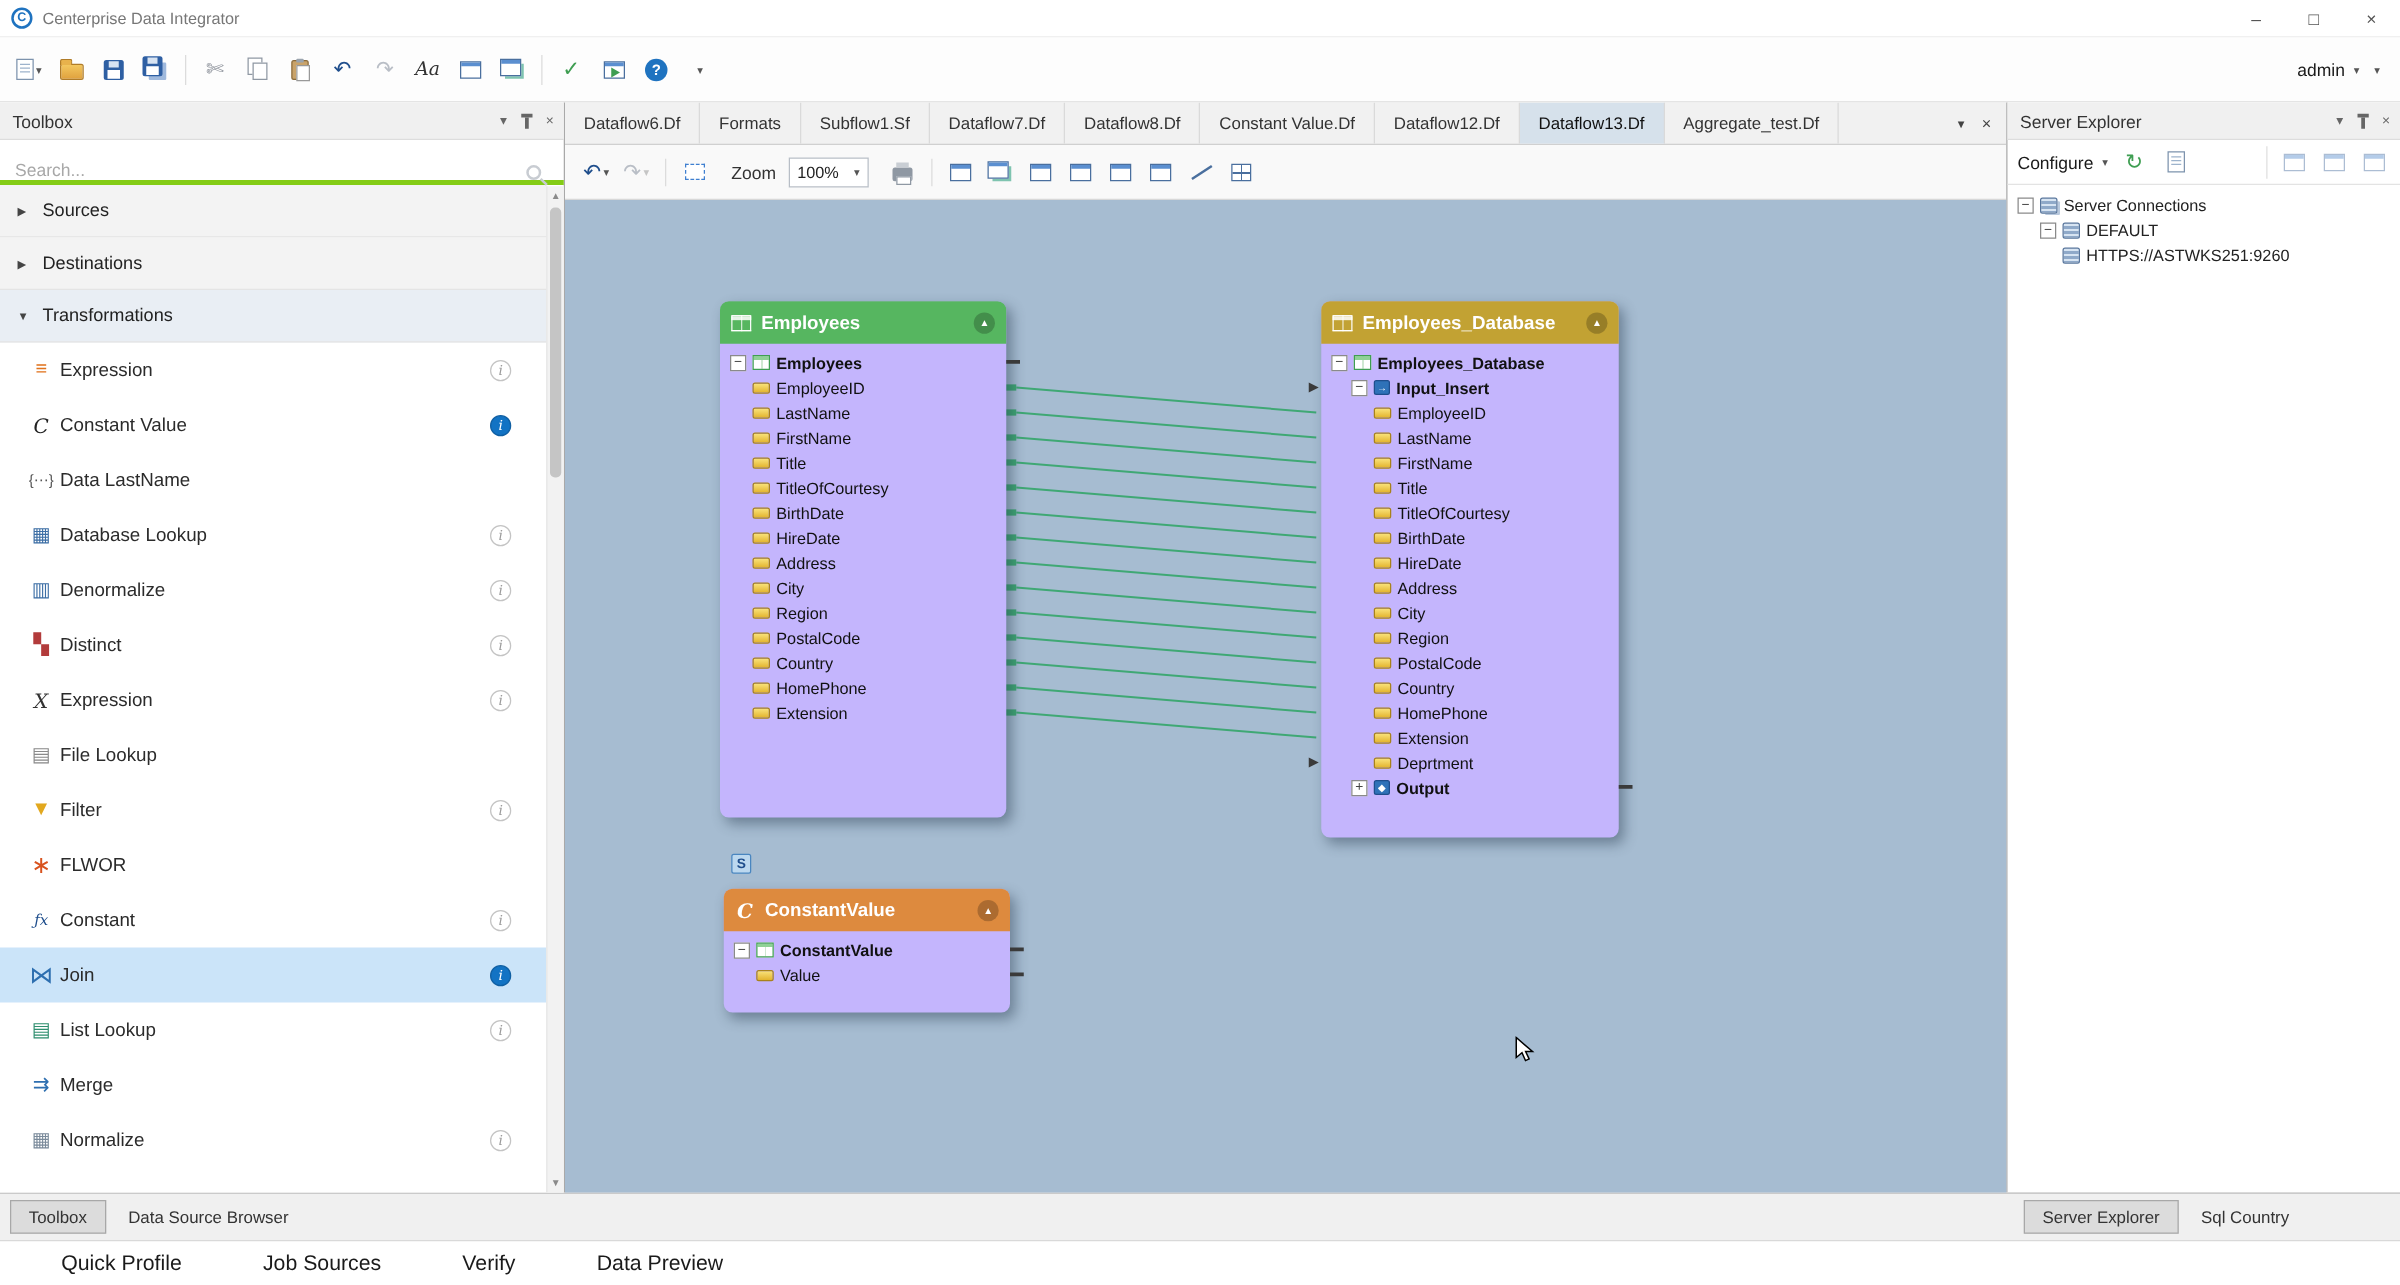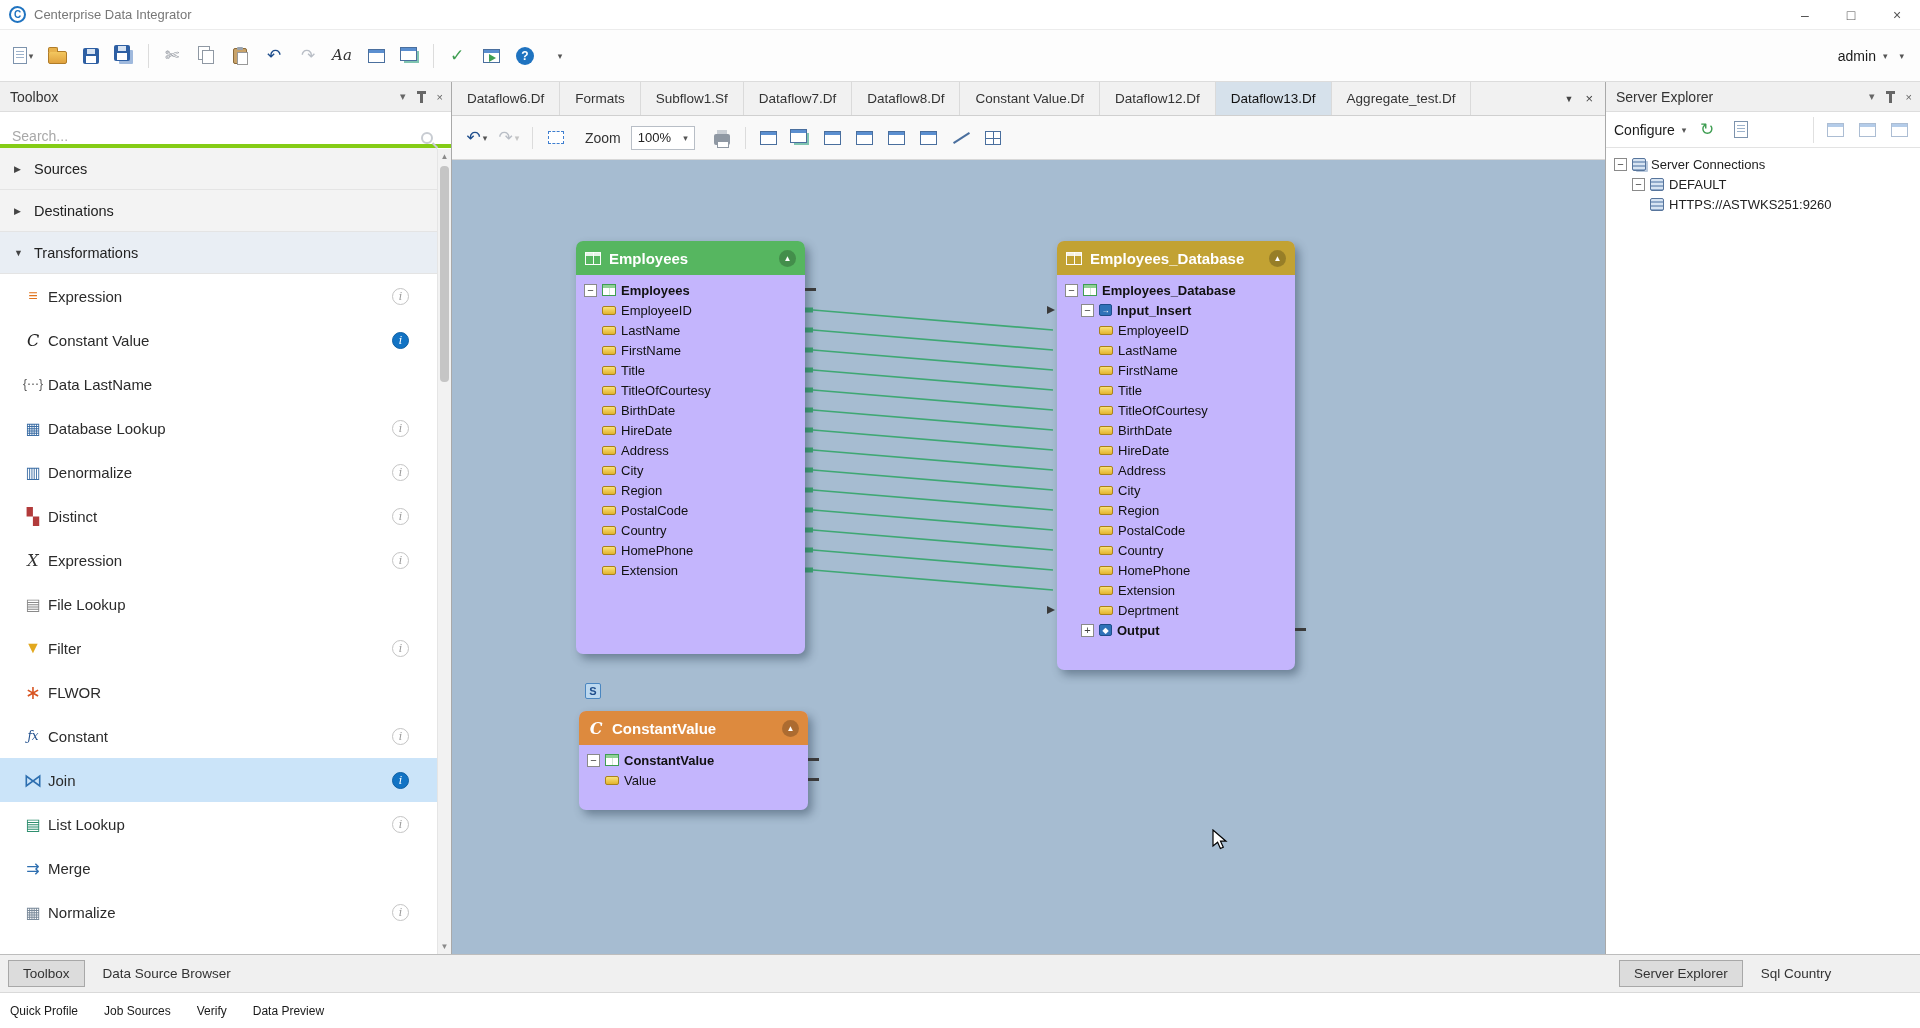--- a/index.html
+++ b/index.html
@@ -156,21 +156,21 @@
   .ico-db.multi { box-shadow:3px 2px 0 -1px #b9c9dd; }
 
   
   .bottom-row { height:38px; background:#f0f0f0; border-top:1px solid #bdbdbd; display:flex; flex:0 0 auto; }
   .b-left { width:452px; display:flex; align-items:center; padding-left:8px; gap:4px; }
   .b-mid { flex:1; }
   .b-right { width:315px; display:flex; align-items:center; padding-left:14px; gap:4px; }
   .btab { font-size:13.5px; color:#333; padding:5px 14px; }
   .btab.active { background:#dcdcdc; border:1px solid #a8a8a8; }
   .statusbar { height:36px; background:#fff; border-top:1px solid #d9d9d9; display:flex; align-items:center; padding-left:10px; gap:26px; flex:0 0 auto; }
-  .status-item { font-size:12px; color:#1a1a1a; }
+  .status-item { font-size:17px; color:#1a1a1a;margin-left:39px; }
 </style>
 </head>
 <body>
 
 <div class="app">
 
   <div class="titlebar">
     <div class="app-icon">C</div>
     <div class="title-text">Centerprise Data Integrator</div>
     <div class="win-controls">

